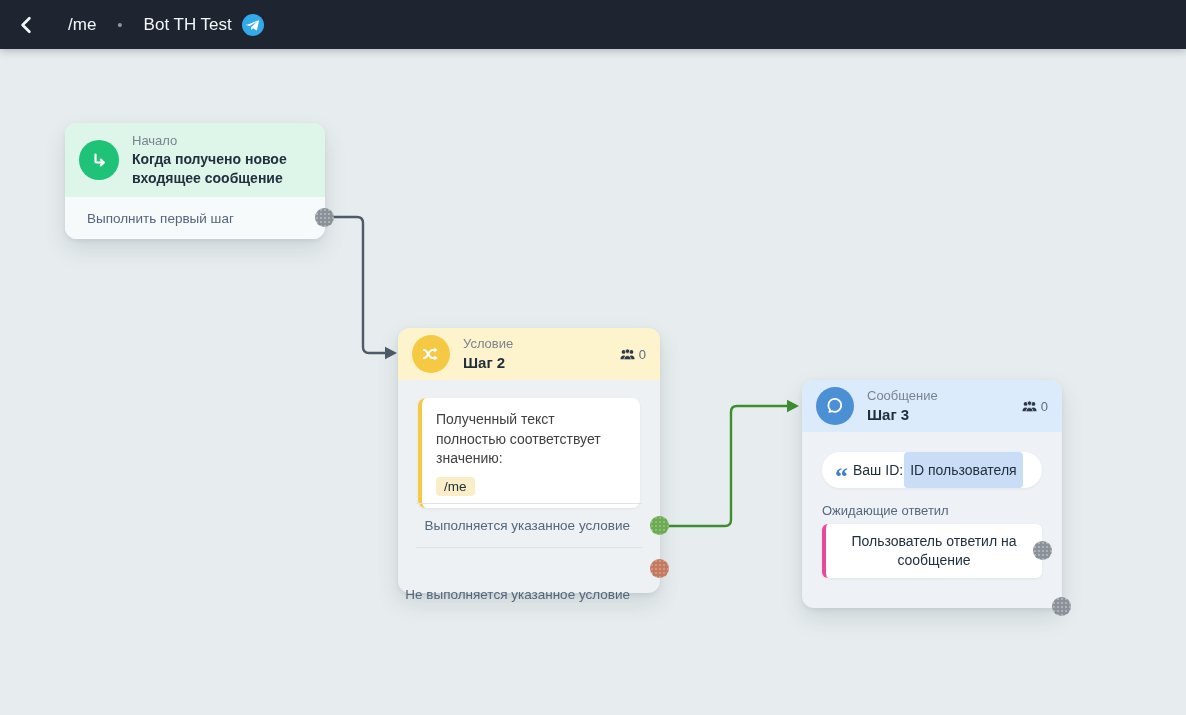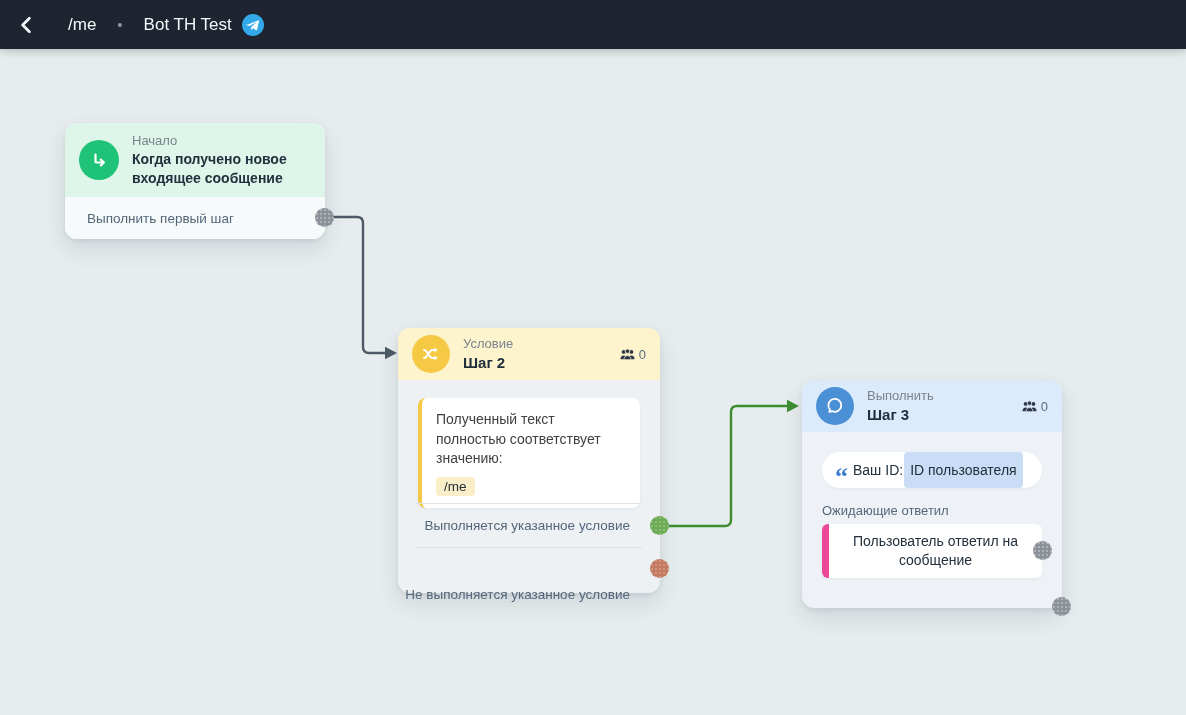--- a/index.html
+++ b/index.html
@@ -101,21 +101,21 @@
   }
   .quote-glyph {
     font-family:"Liberation Serif","DejaVu Serif",serif;
     font-weight:700; font-size:26px; line-height:0; color:#3b7fd2;
     position:relative; top:7px; margin-right:7px; letter-spacing:-2px;
   }
   .var-chip { background:#c9def6; border-radius:4px; padding:10px 6px; margin-left:1px; }
   .pending-label { position:absolute; left:20px; top:123px; font-size:13px; color:#55677b; }
   .pending-card {
     position:absolute; left:20px; top:144px; width:220px; height:54px;
-    background:#fff; border-radius:6px; border-left:7px solid #ec4899;
+    background:#fff; border-radius:6px; border-left:4px solid #ec4899;
     display:flex; align-items:center; justify-content:center; text-align:center;
     font-size:14px; color:#22303d; line-height:1.35; padding:0 10px;
     box-shadow:0 1px 3px rgba(35,55,75,.06);
   }
   .port-reply { right:-10px; top:17px; }
   .port-msg-bottom { right:-9px; top:217px; }
 </style>
 </head>
 <body>
 
@@ -213,21 +213,21 @@
 </div>
 
 <div class="node node-msg">
   <div class="node-header">
     <div class="icon-circle msg-icon">
       <svg width="20" height="20" viewBox="0 0 20 20">
         <path d="M16.2 9.3a6.4 6.4 0 1 0-11.2 4.2L4.3 16l2.6-.9a6.4 6.4 0 0 0 9.3-5.8z" fill="none" stroke="#fff" stroke-width="1.7" stroke-linejoin="round"></path>
       </svg>
     </div>
     <div>
-      <div class="type-label">Выполнить</div>
+      <div class="type-label">Сообщение</div>
       <div class="node-title">Шаг 3</div>
     </div>
     <div class="users-badge">
       <svg width="15" height="13" viewBox="0 0 16 14" fill="#2e3748">
         <circle cx="3.8" cy="4.2" r="2.1"></circle>
           <path d="M0.4 12c0-2.4 1.5-3.9 3.4-3.9s3.4 1.5 3.4 3.9z"></path>
         <circle cx="12.2" cy="4.2" r="2.1"></circle>
           <path d="M8.8 12c0-2.4 1.5-3.9 3.4-3.9s3.4 1.5 3.4 3.9z"></path>
         <circle cx="8" cy="3.4" r="2.4" stroke="#dcebfb" stroke-width="0.8"></circle>
         <path d="M4.2 12.6c0-2.8 1.7-4.4 3.8-4.4s3.8 1.6 3.8 4.4z" stroke="#dcebfb" stroke-width="0.8"></path>

